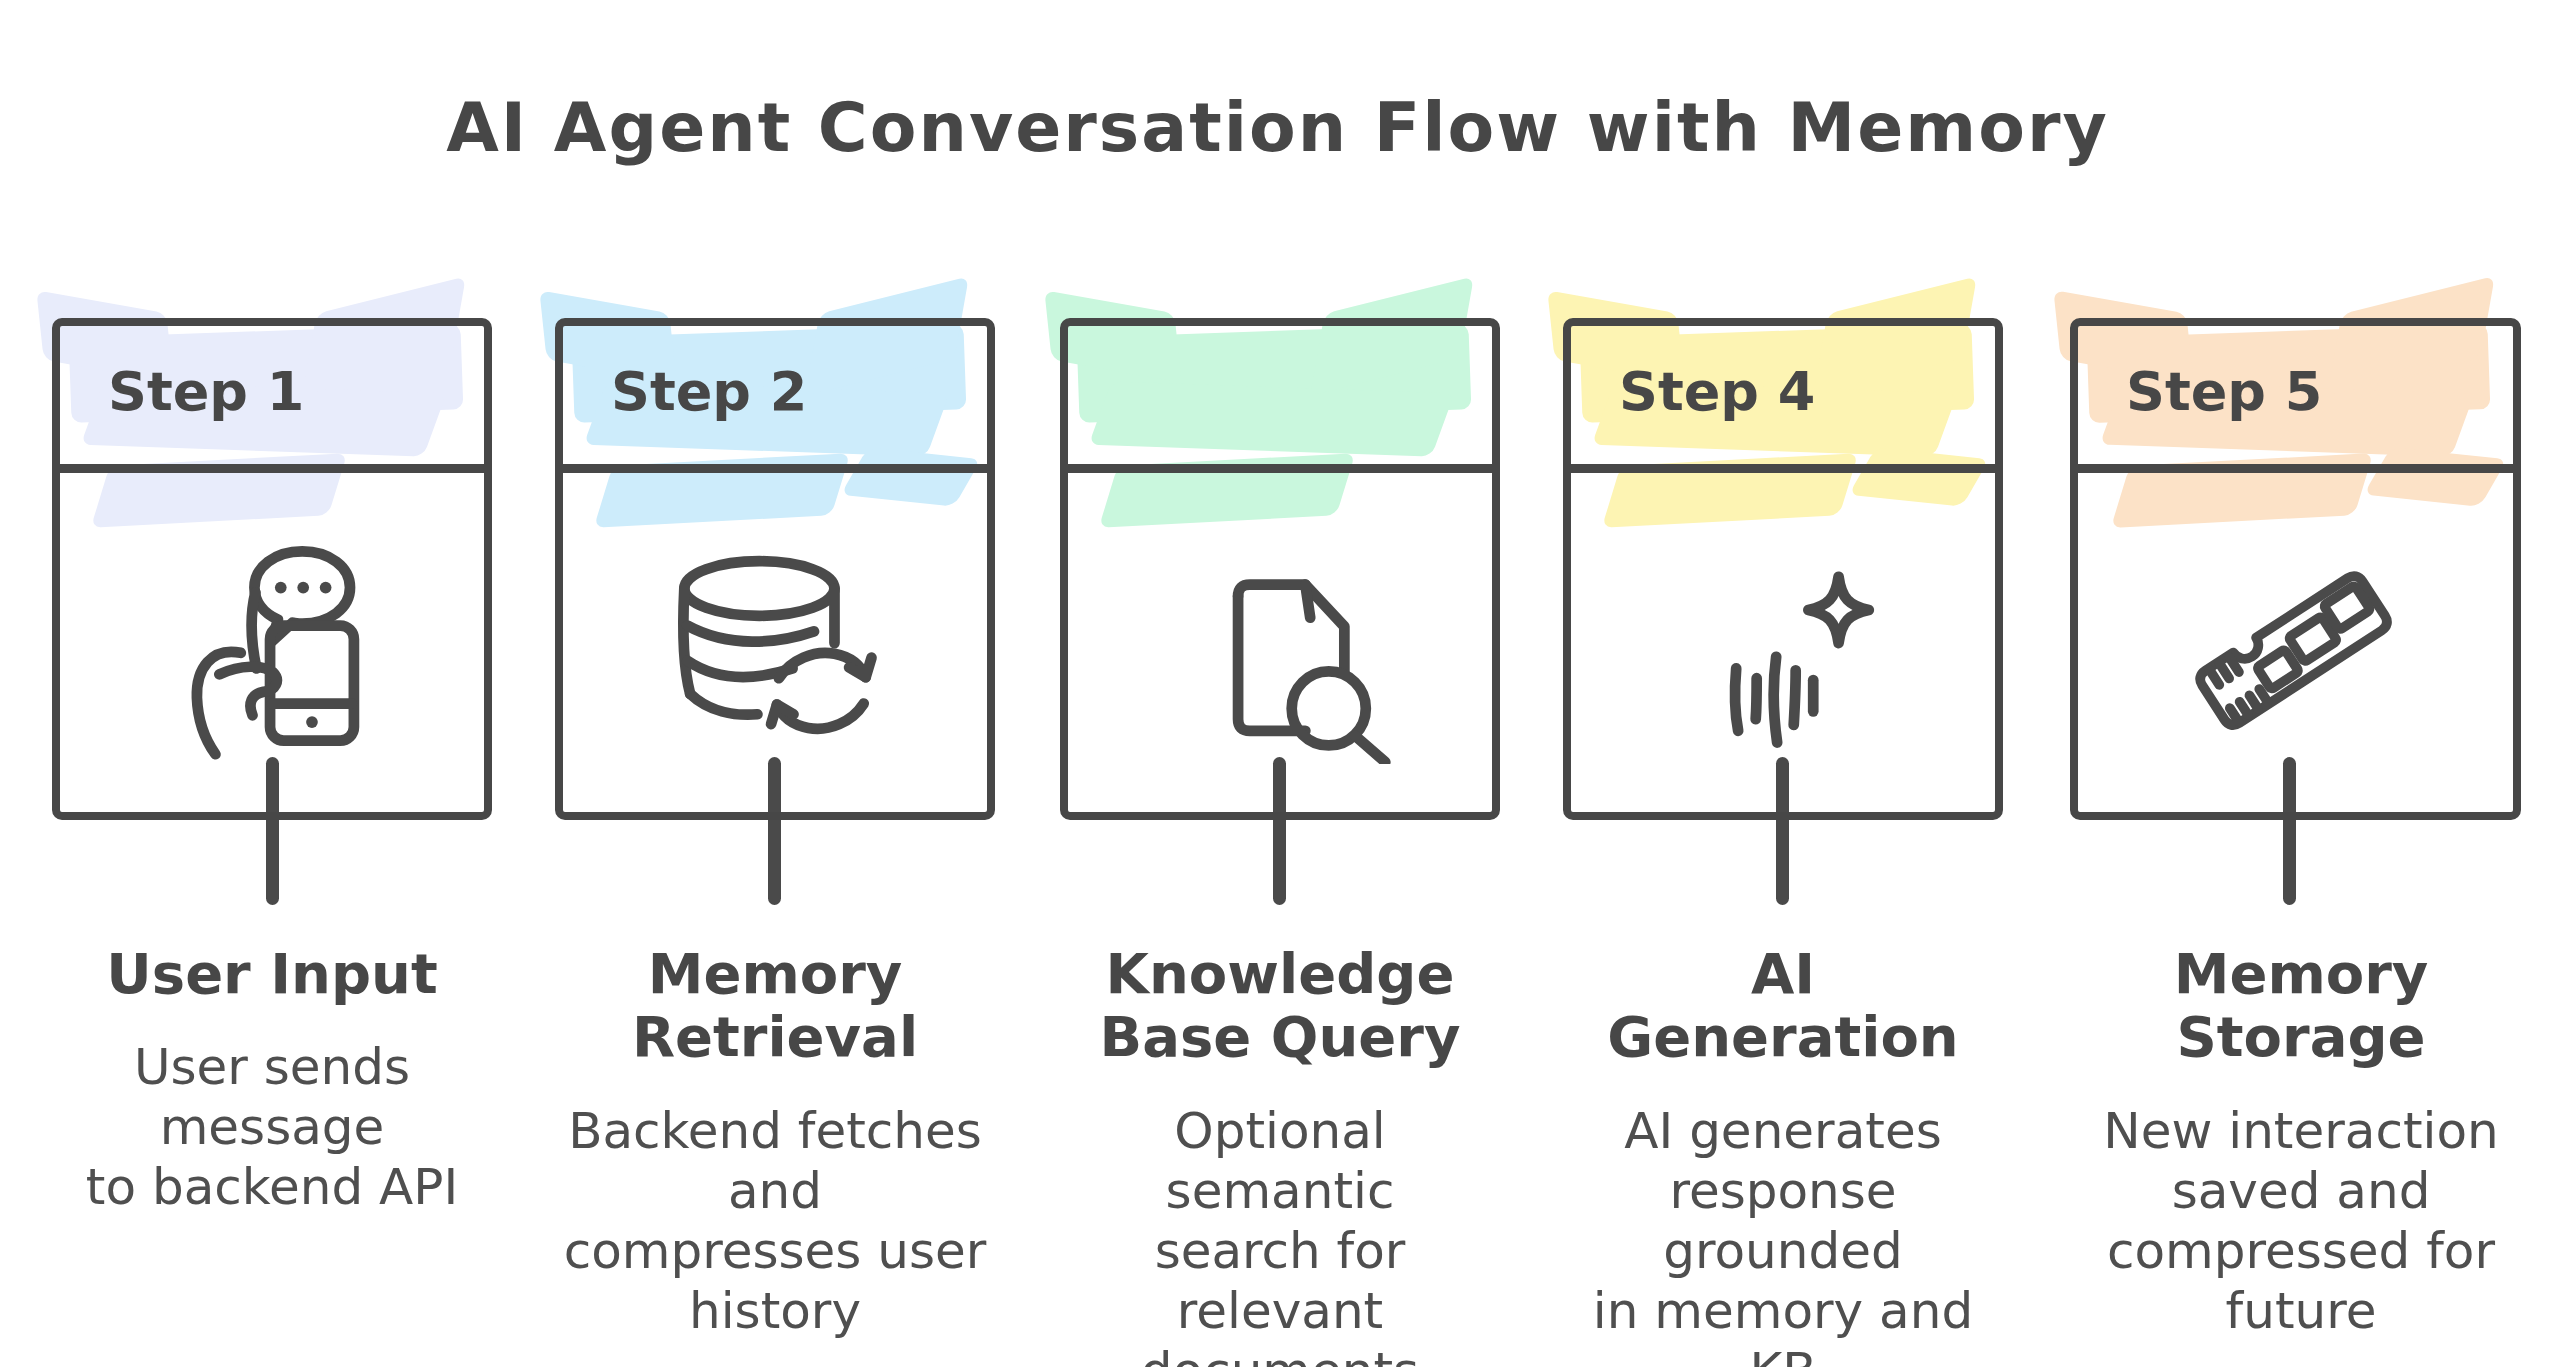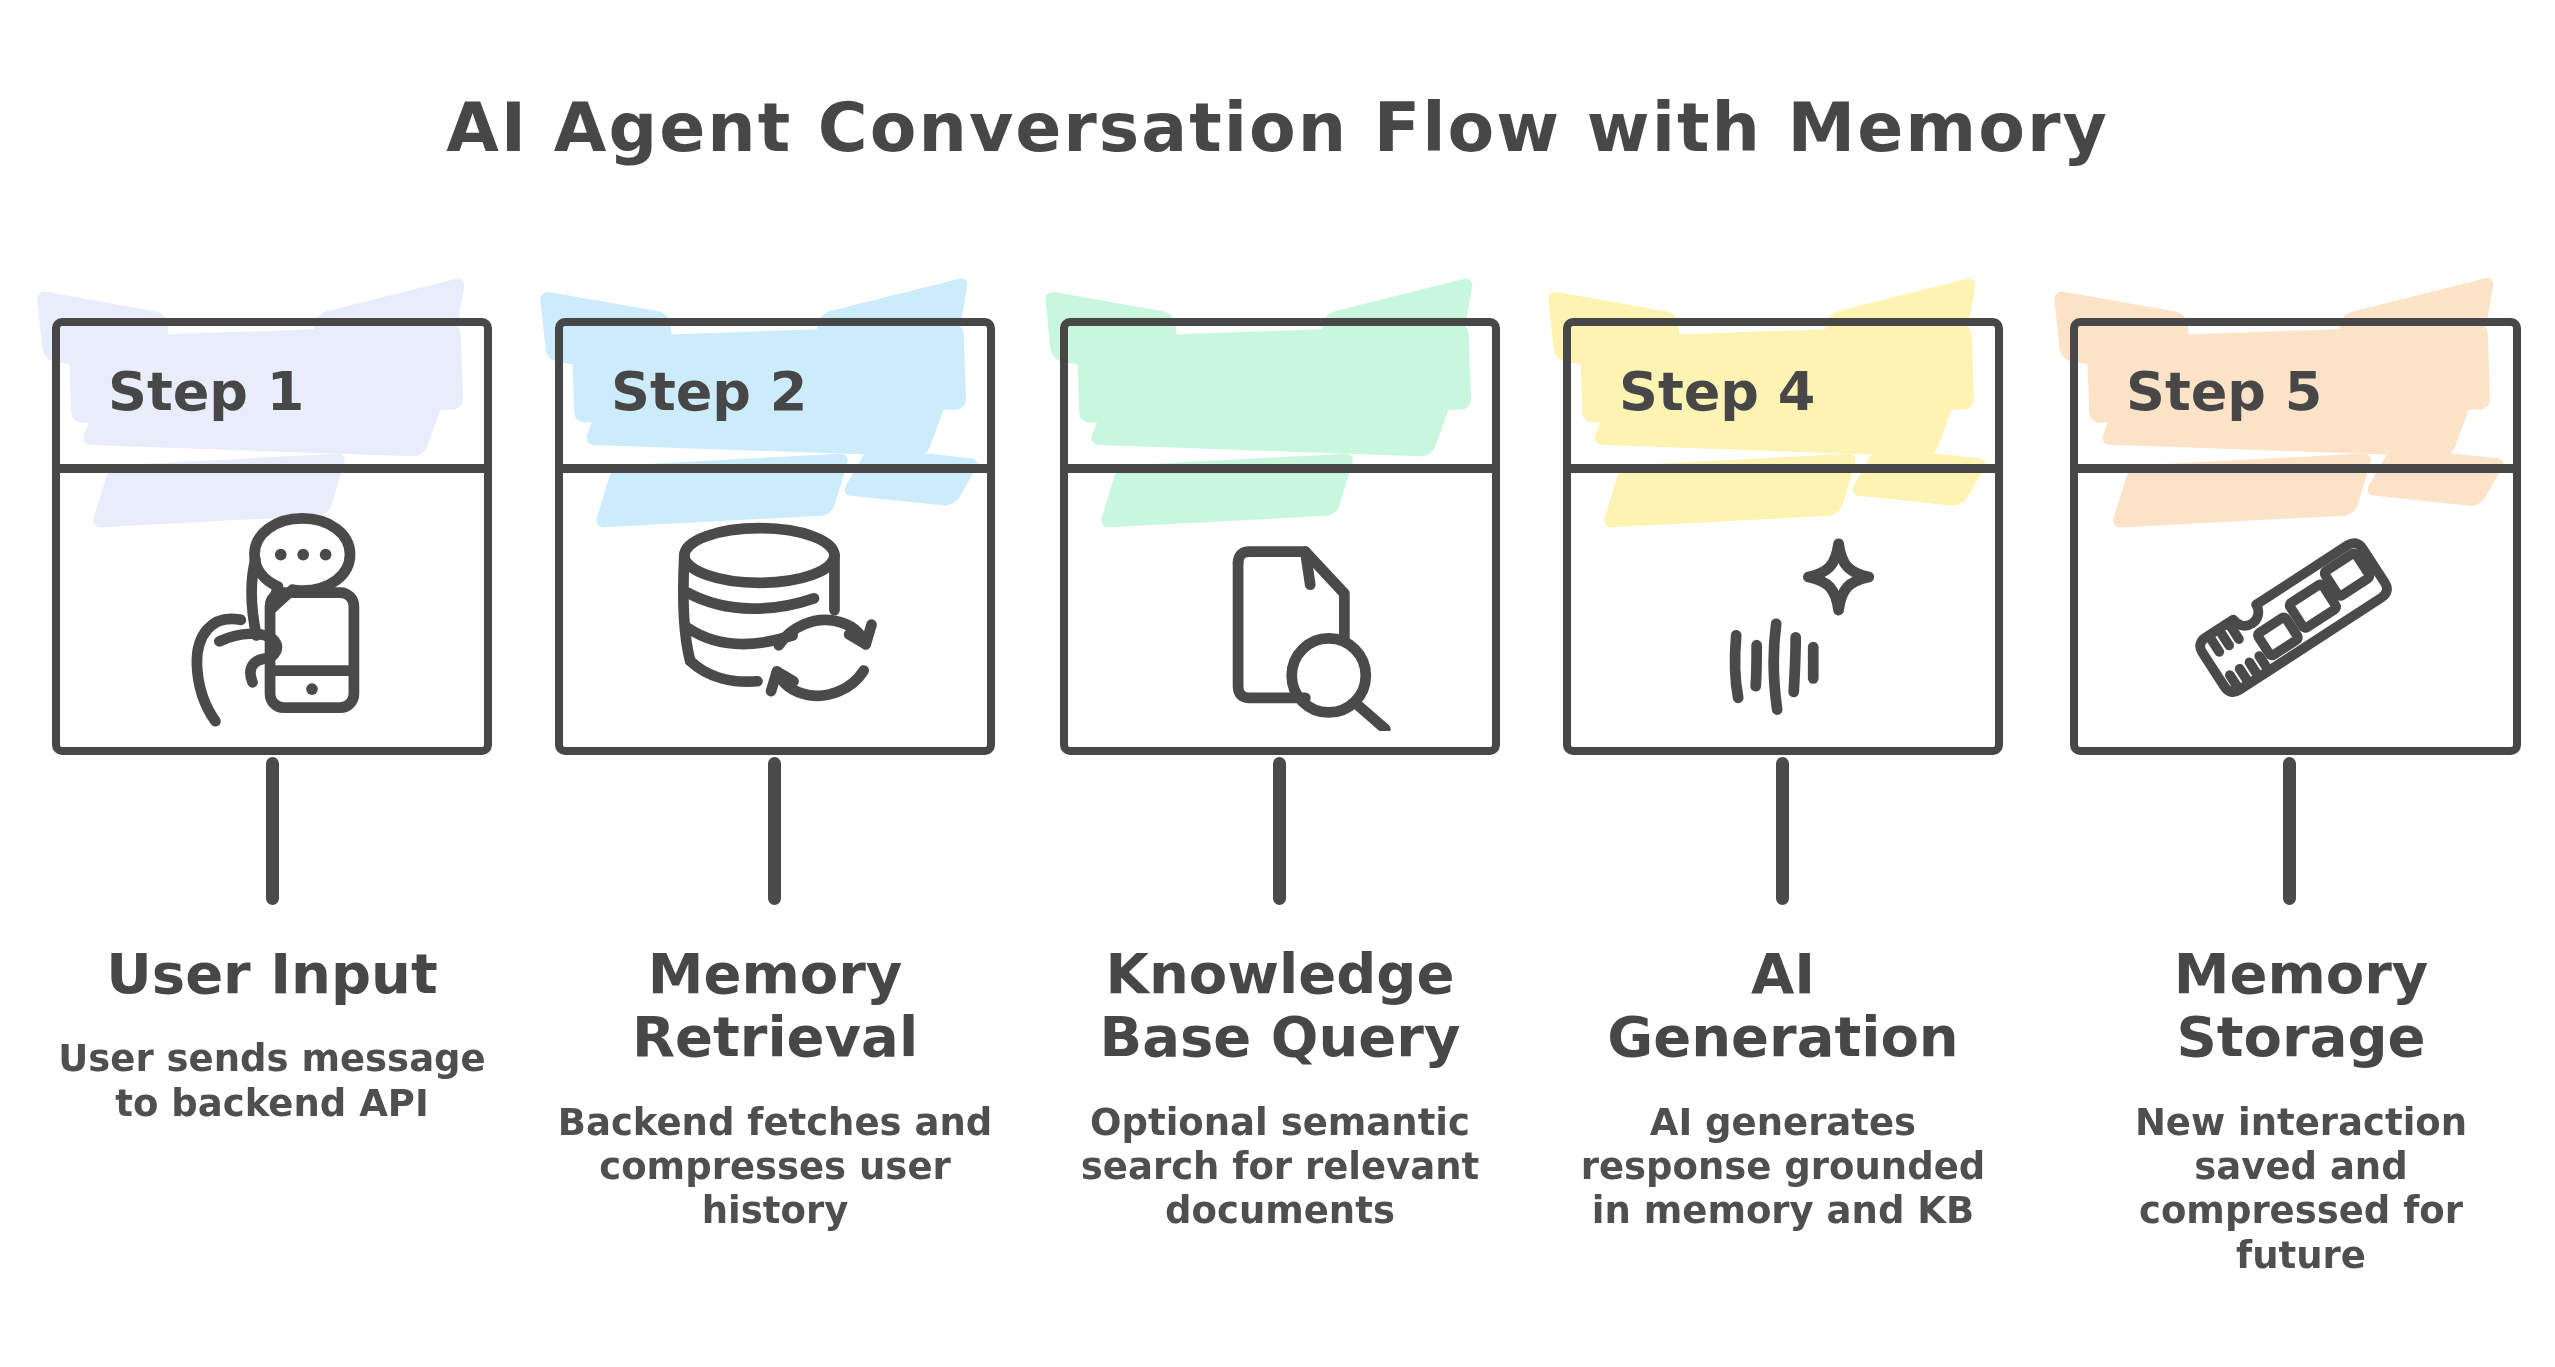--- a/index.html
+++ b/index.html
@@ -3,21 +3,21 @@
 <meta charset="utf-8">
 <style>
   html,body{margin:0;padding:0;background:#fff;}
   .canvas{position:relative;width:2555px;height:1367px;background:#ffffff;
     font-family:"DejaVu Sans",sans-serif;color:#4a4a4a;overflow:hidden;}
 
   .page-title{position:absolute;top:88px;left:0;width:100%;text-align:center;
     font-size:68px;font-weight:bold;letter-spacing:2px;color:#474747;}
 
   
-  .card{position:absolute;top:318px;width:440px;height:437px;background:#fff;}
+  .card{position:absolute;top:318px;width:440px;height:502px;background:#fff;}
   .frame{position:absolute;inset:0;border:8px solid #474747;border-radius:10px;z-index:6;pointer-events:none;}
   .divider{position:absolute;top:146px;left:3px;right:3px;height:9px;background:#474747;z-index:6;border-radius:4px;}
   .header{position:absolute;top:0;left:0;right:0;height:146px;z-index:1;}
   .scr{position:absolute;background:var(--hl);border-radius:10px;}
   .scr.s1{left:4%;top:9%;width:89%;height:58%;transform:rotate(-2deg);}
   .scr.s2{left:9%;top:47%;width:78%;height:44%;transform:rotate(2deg) skewX(-18deg);}
   .scr.s3{left:58%;top:-14%;width:35%;height:52%;transform:rotate(-14deg) skewX(-24deg);}
   .scr.s4{left:-3%;top:-10%;width:30%;height:46%;transform:rotate(10deg) skewX(16deg);}
   .scr.s5{left:11%;top:97%;width:54%;height:42%;transform:rotate(-3deg) skewX(-20deg);}
   .scr.s6{left:68%;top:92%;width:26%;height:34%;transform:rotate(6deg) skewX(-24deg);}
@@ -27,21 +27,21 @@
     align-items:center;justify-content:center;z-index:3;}
   svg.icon{width:234px;height:234px;stroke:#4a4a4a;fill:none;stroke-width:11;
     stroke-linecap:round;stroke-linejoin:round;}
   svg.icon .fill{fill:#4a4a4a;stroke:none;}
 
   .stem{position:absolute;top:757px;width:13px;height:148px;background:#4a4a4a;border-radius:7px;}
 
   
   .textcol{position:absolute;top:942px;width:440px;text-align:center;}
   .step-title{font-size:56px;font-weight:bold;line-height:1.13;white-space:pre-line;color:#474747;}
-  .step-desc{margin-top:32px;font-size:37px;line-height:1.2;white-space:pre-line;color:#4f4f4f;font-weight:bold;}
+  .step-desc{margin-top:32px;font-size:50px;line-height:1.2;white-space:pre-line;color:#4f4f4f;}
 
   
   .pos0{left:52px;}  .pos1{left:555px;}  .pos2{left:1060px;}  .pos3{left:1563px;}  .pos4{left:2070px;padding-left:11px;}
   .stem0{left:266px;}.stem1{left:768px;}.stem2{left:1273px;}.stem3{left:1776px;}.stem4{left:2283px;}
 </style>
 </head>
 <body>
 
 <div class="canvas">
 

